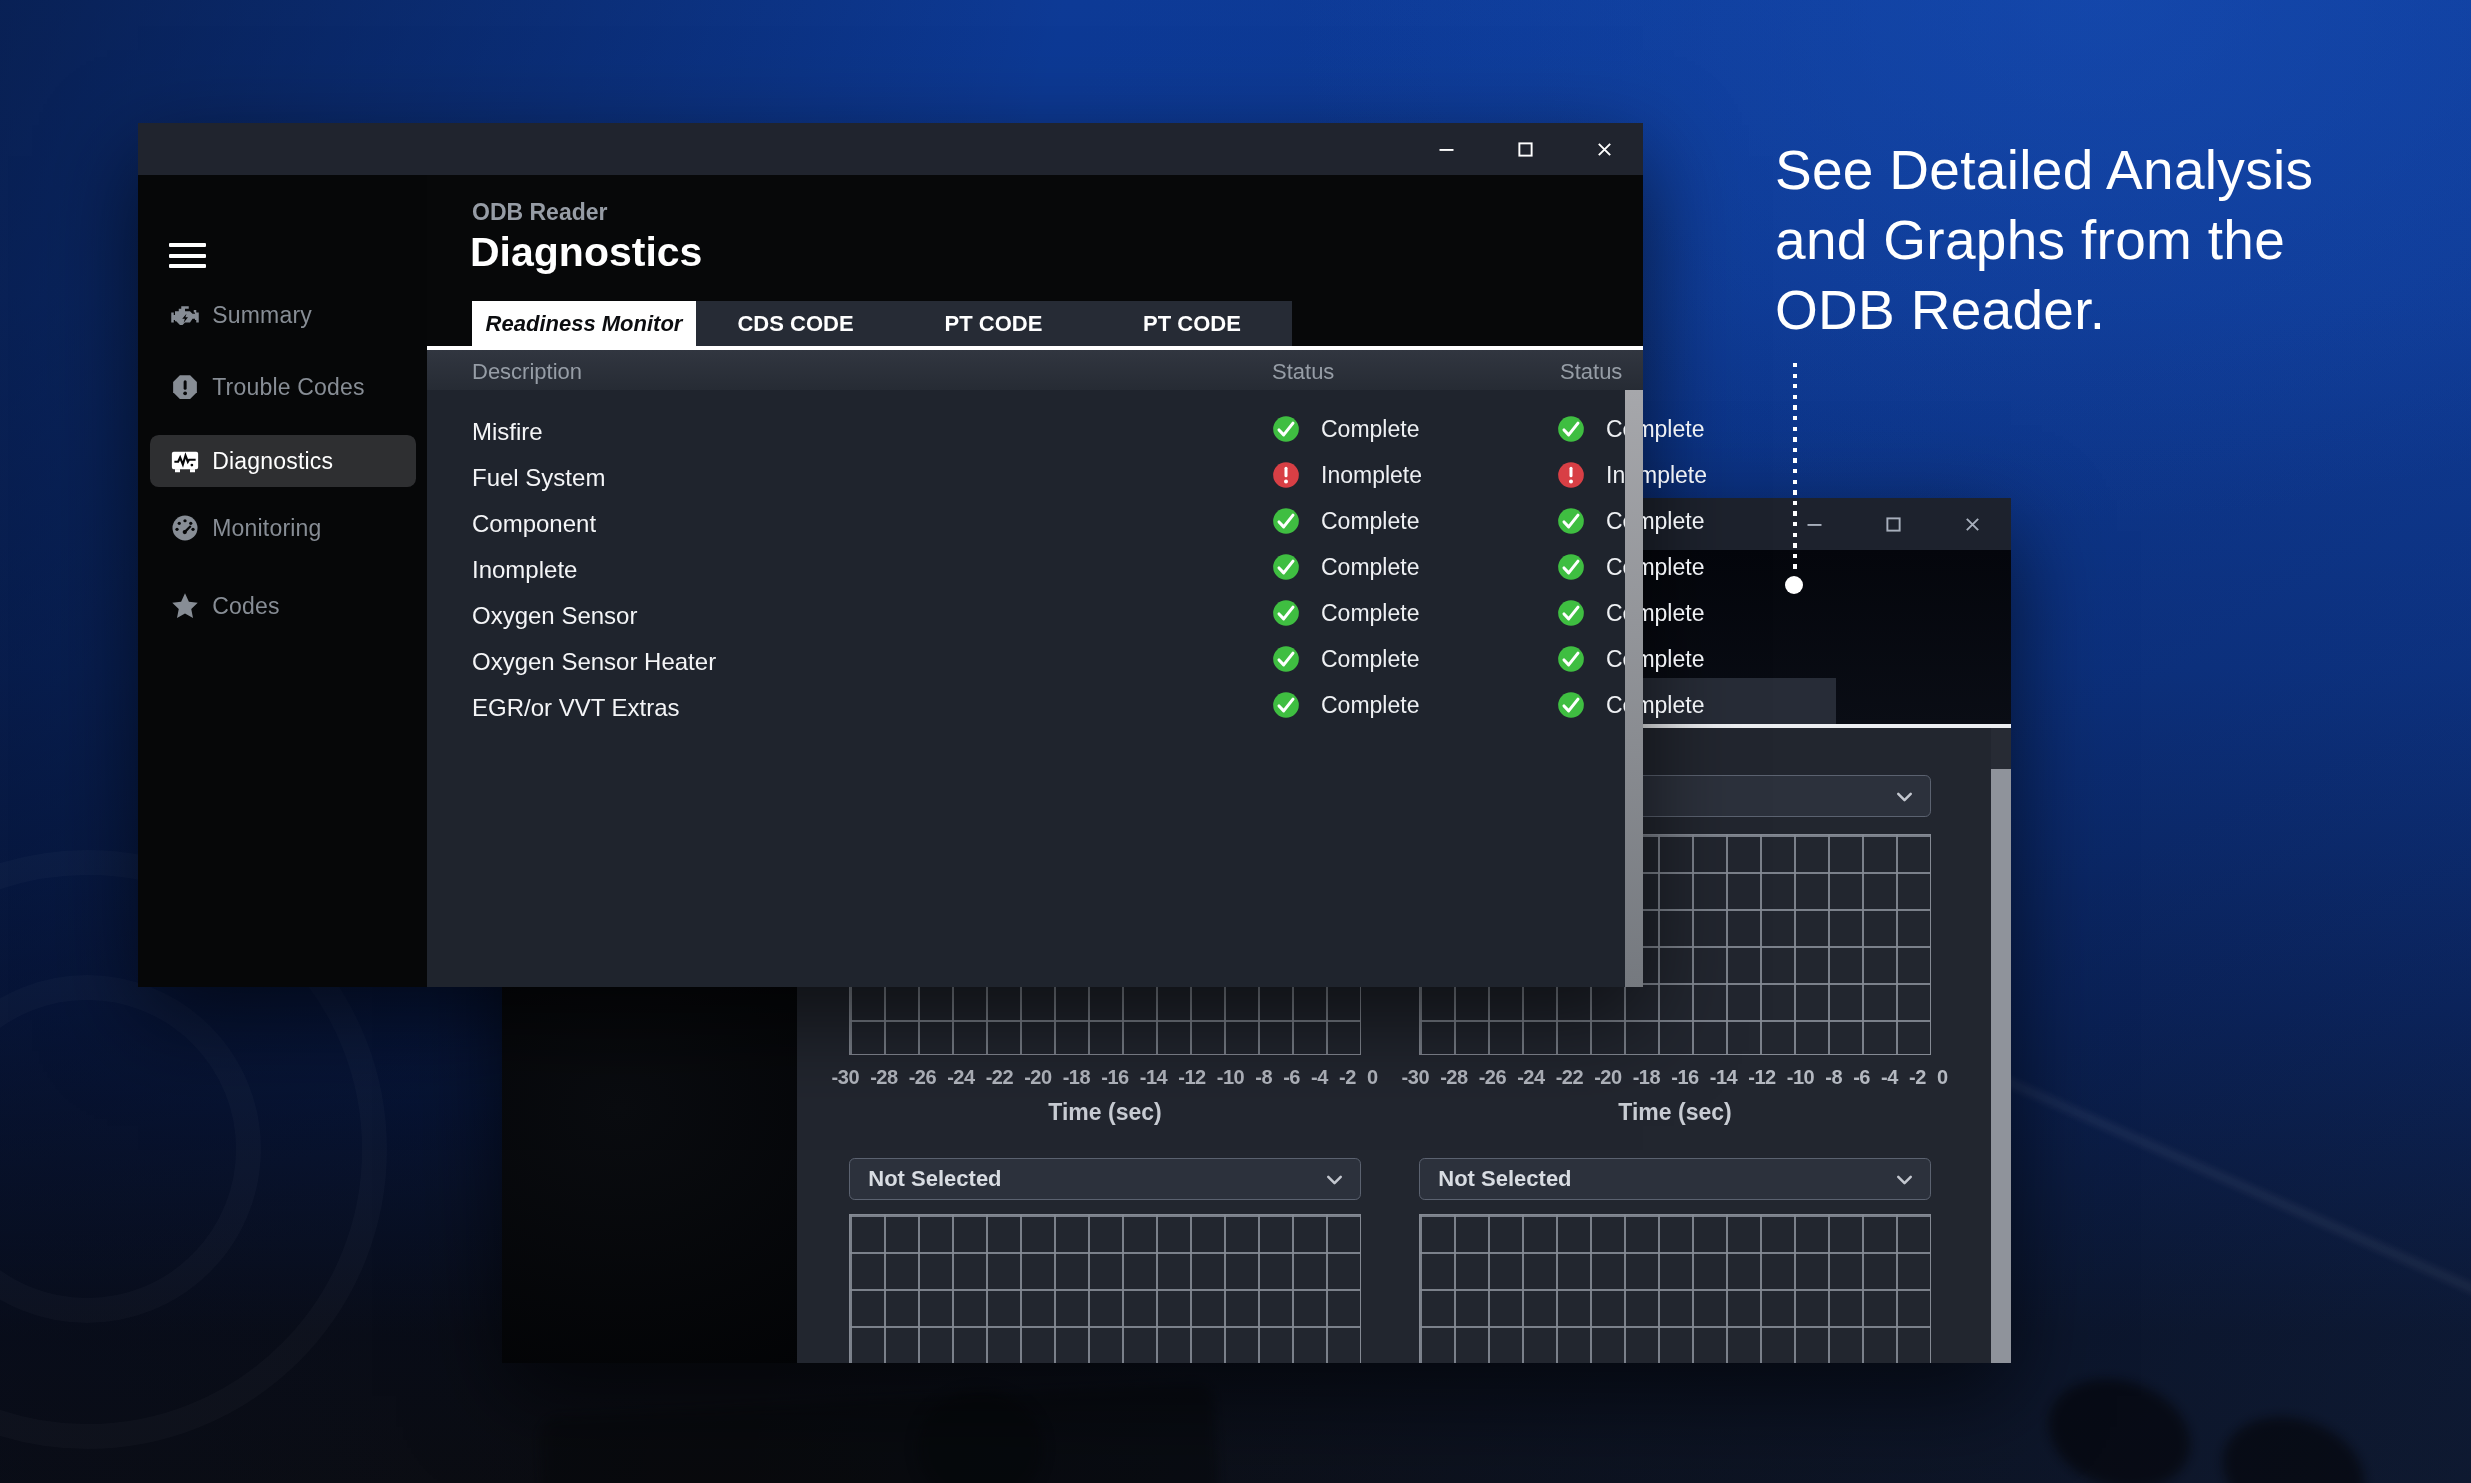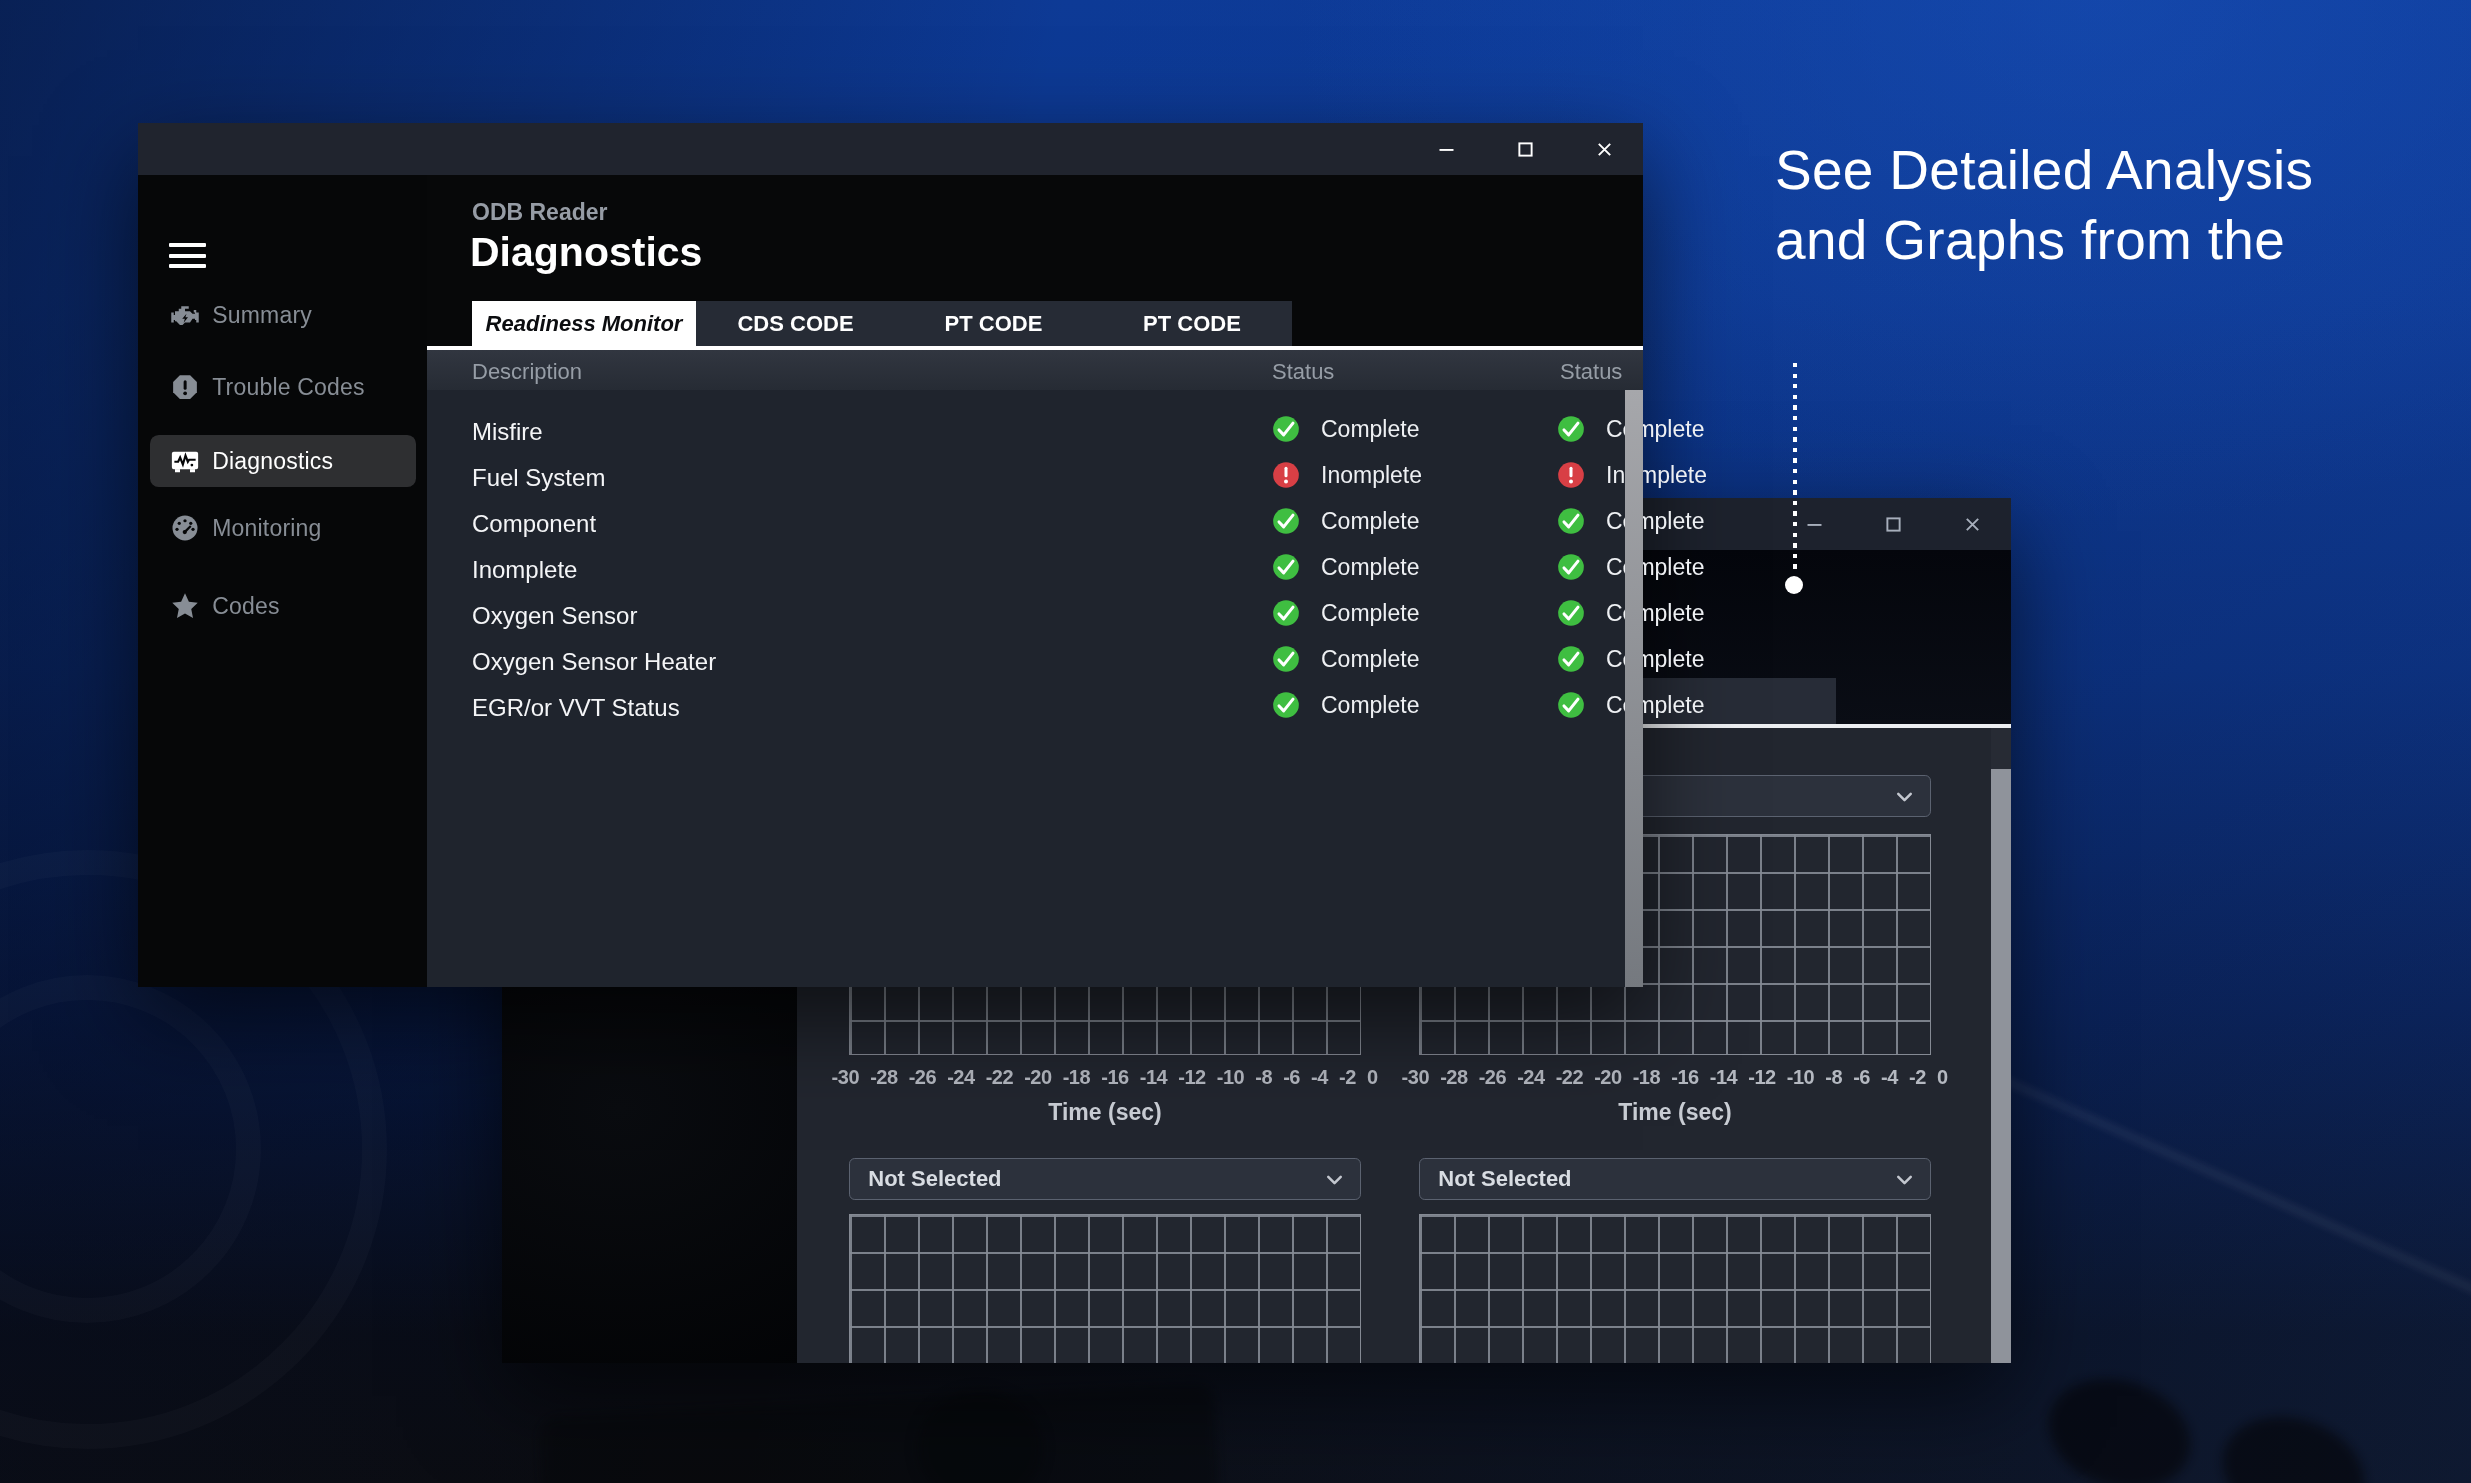--- a/index.html
+++ b/index.html
@@ -475,21 +475,21 @@
               <svg viewBox="0 0 24 24">
                 <circle class="shape" cx="12" cy="12" r="11"></circle>
                 <use href="#i-check"></use>
               </svg>
             </span>
       <span class="slbl">Complete</span>
     </span>
   </div>
 
   <div class="trow">
-    <span class="name">EGR/or VVT Status</span>
+    <span class="name">EGR/or VVT Extras</span>
     <span class="status s1">
       <span class="sicon complete">
               <svg viewBox="0 0 24 24">
                 <circle class="shape" cx="12" cy="12" r="11"></circle>
                 <use href="#i-check"></use>
               </svg>
             </span>
       <span class="slbl">Complete</span>
     </span>
     <span class="status s2">
@@ -506,16 +506,17 @@
   </div>
 
   <div id="w1-scroll">
     <div id="w1-thumb"></div>
   </div>
 </div>
 
 <div id="hero">
     <div>See Detailed Analysis</div>
     <div>and Graphs from the</div>
+    <div>ODB Reader.</div>
   </div>
 <div id="connector"></div>
 <div id="connector-dot"></div>
 
 
 </body></html>

